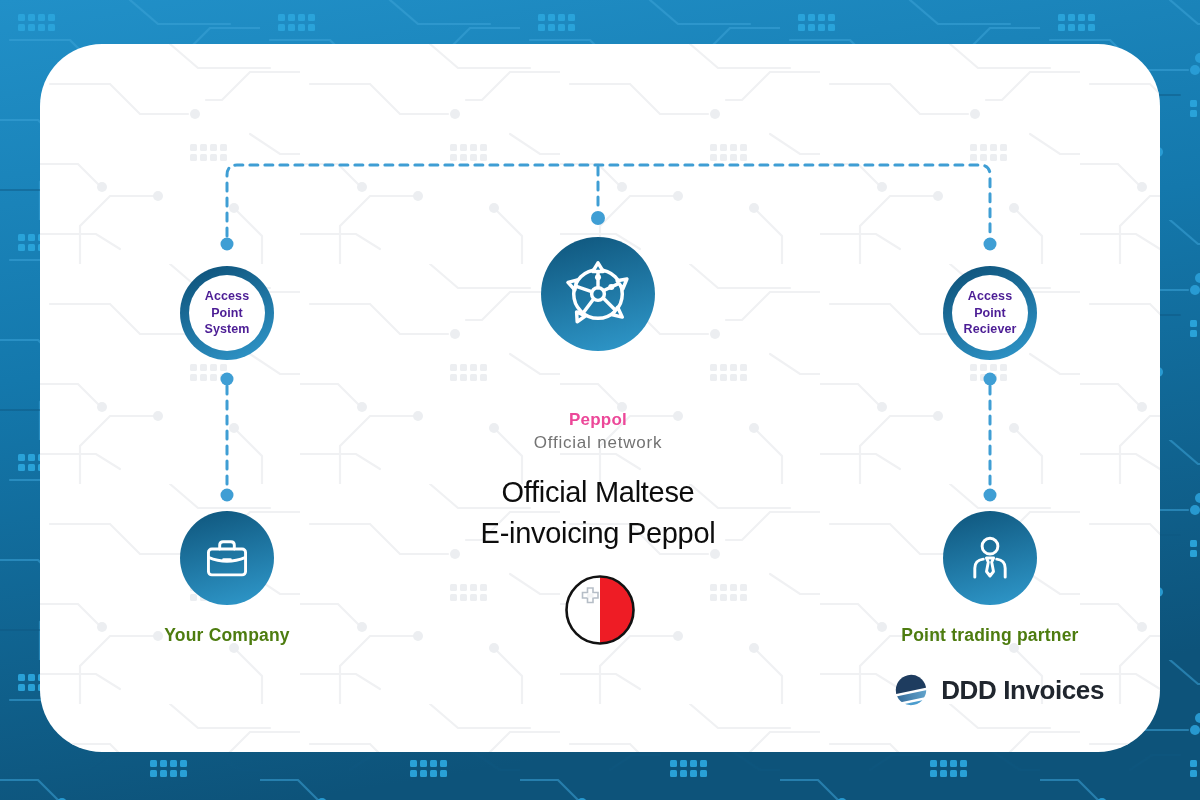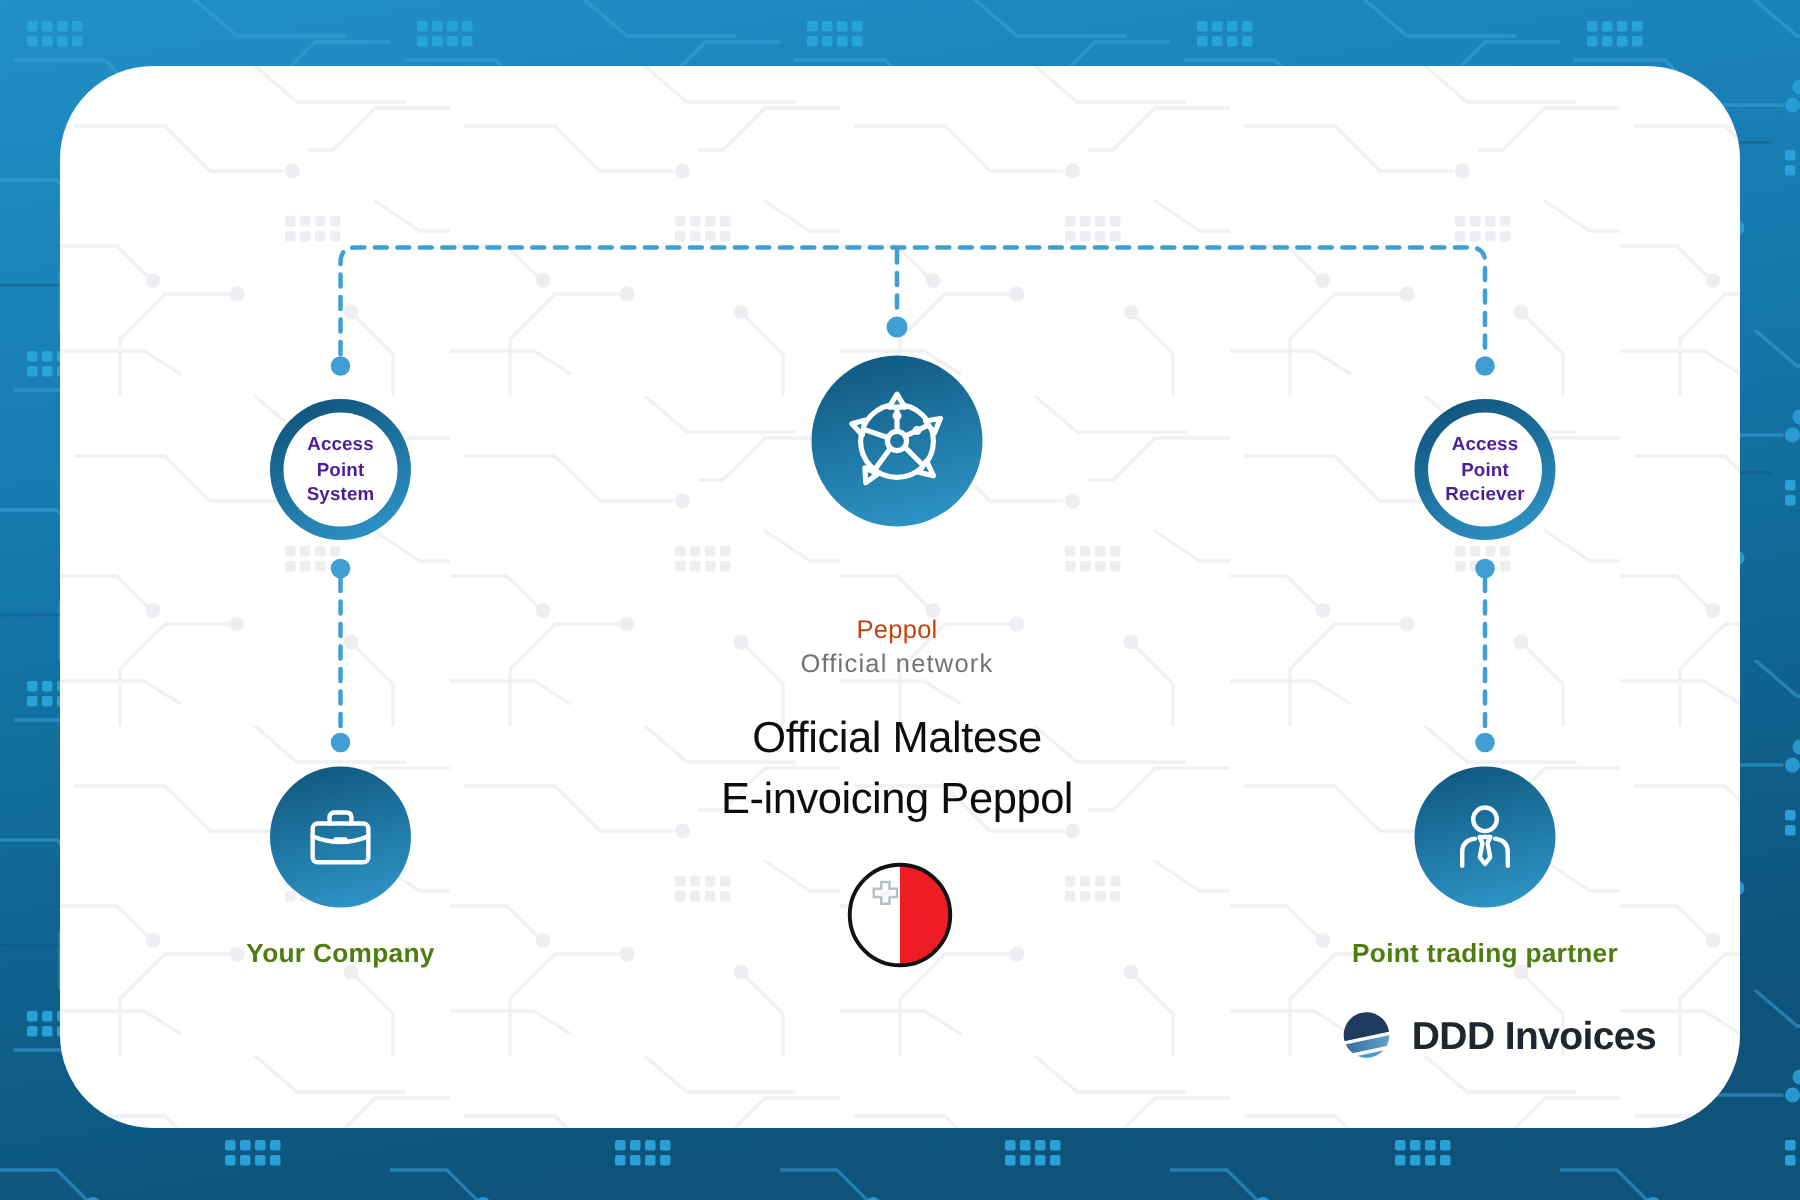--- a/index.html
+++ b/index.html
@@ -33,21 +33,21 @@
     background:linear-gradient(165deg,#10587f 5%,#2e96c8 95%);
     display:flex;align-items:center;justify-content:center;
   }
   .fill-node svg{display:block;}
   .node-caption{
     position:absolute;text-align:center;font-weight:bold;color:#4d7c0f;
     font-size:17.5px;letter-spacing:.2px;
   }
   .peppol-label{
     position:absolute;left:408px;top:366px;width:300px;text-align:center;
-    font-weight:normal;font-size:17px;color:#c2410c;letter-spacing:.2px;
+    font-weight:bold;font-size:17px;color:#ec4899;letter-spacing:.2px;
   }
   .peppol-sub{
     position:absolute;left:383px;top:389px;width:350px;text-align:center;
     font-weight:normal;font-size:17px;color:#737373;letter-spacing:.8px;
   }
   .main-title{
     position:absolute;left:308px;top:428px;width:500px;text-align:center;
     font-weight:400;font-size:29px;line-height:41px;color:#0d0d0d;letter-spacing:-.3px;
   }
   .flag-wrap{position:absolute;left:524px;top:530px;width:72px;height:72px;}

